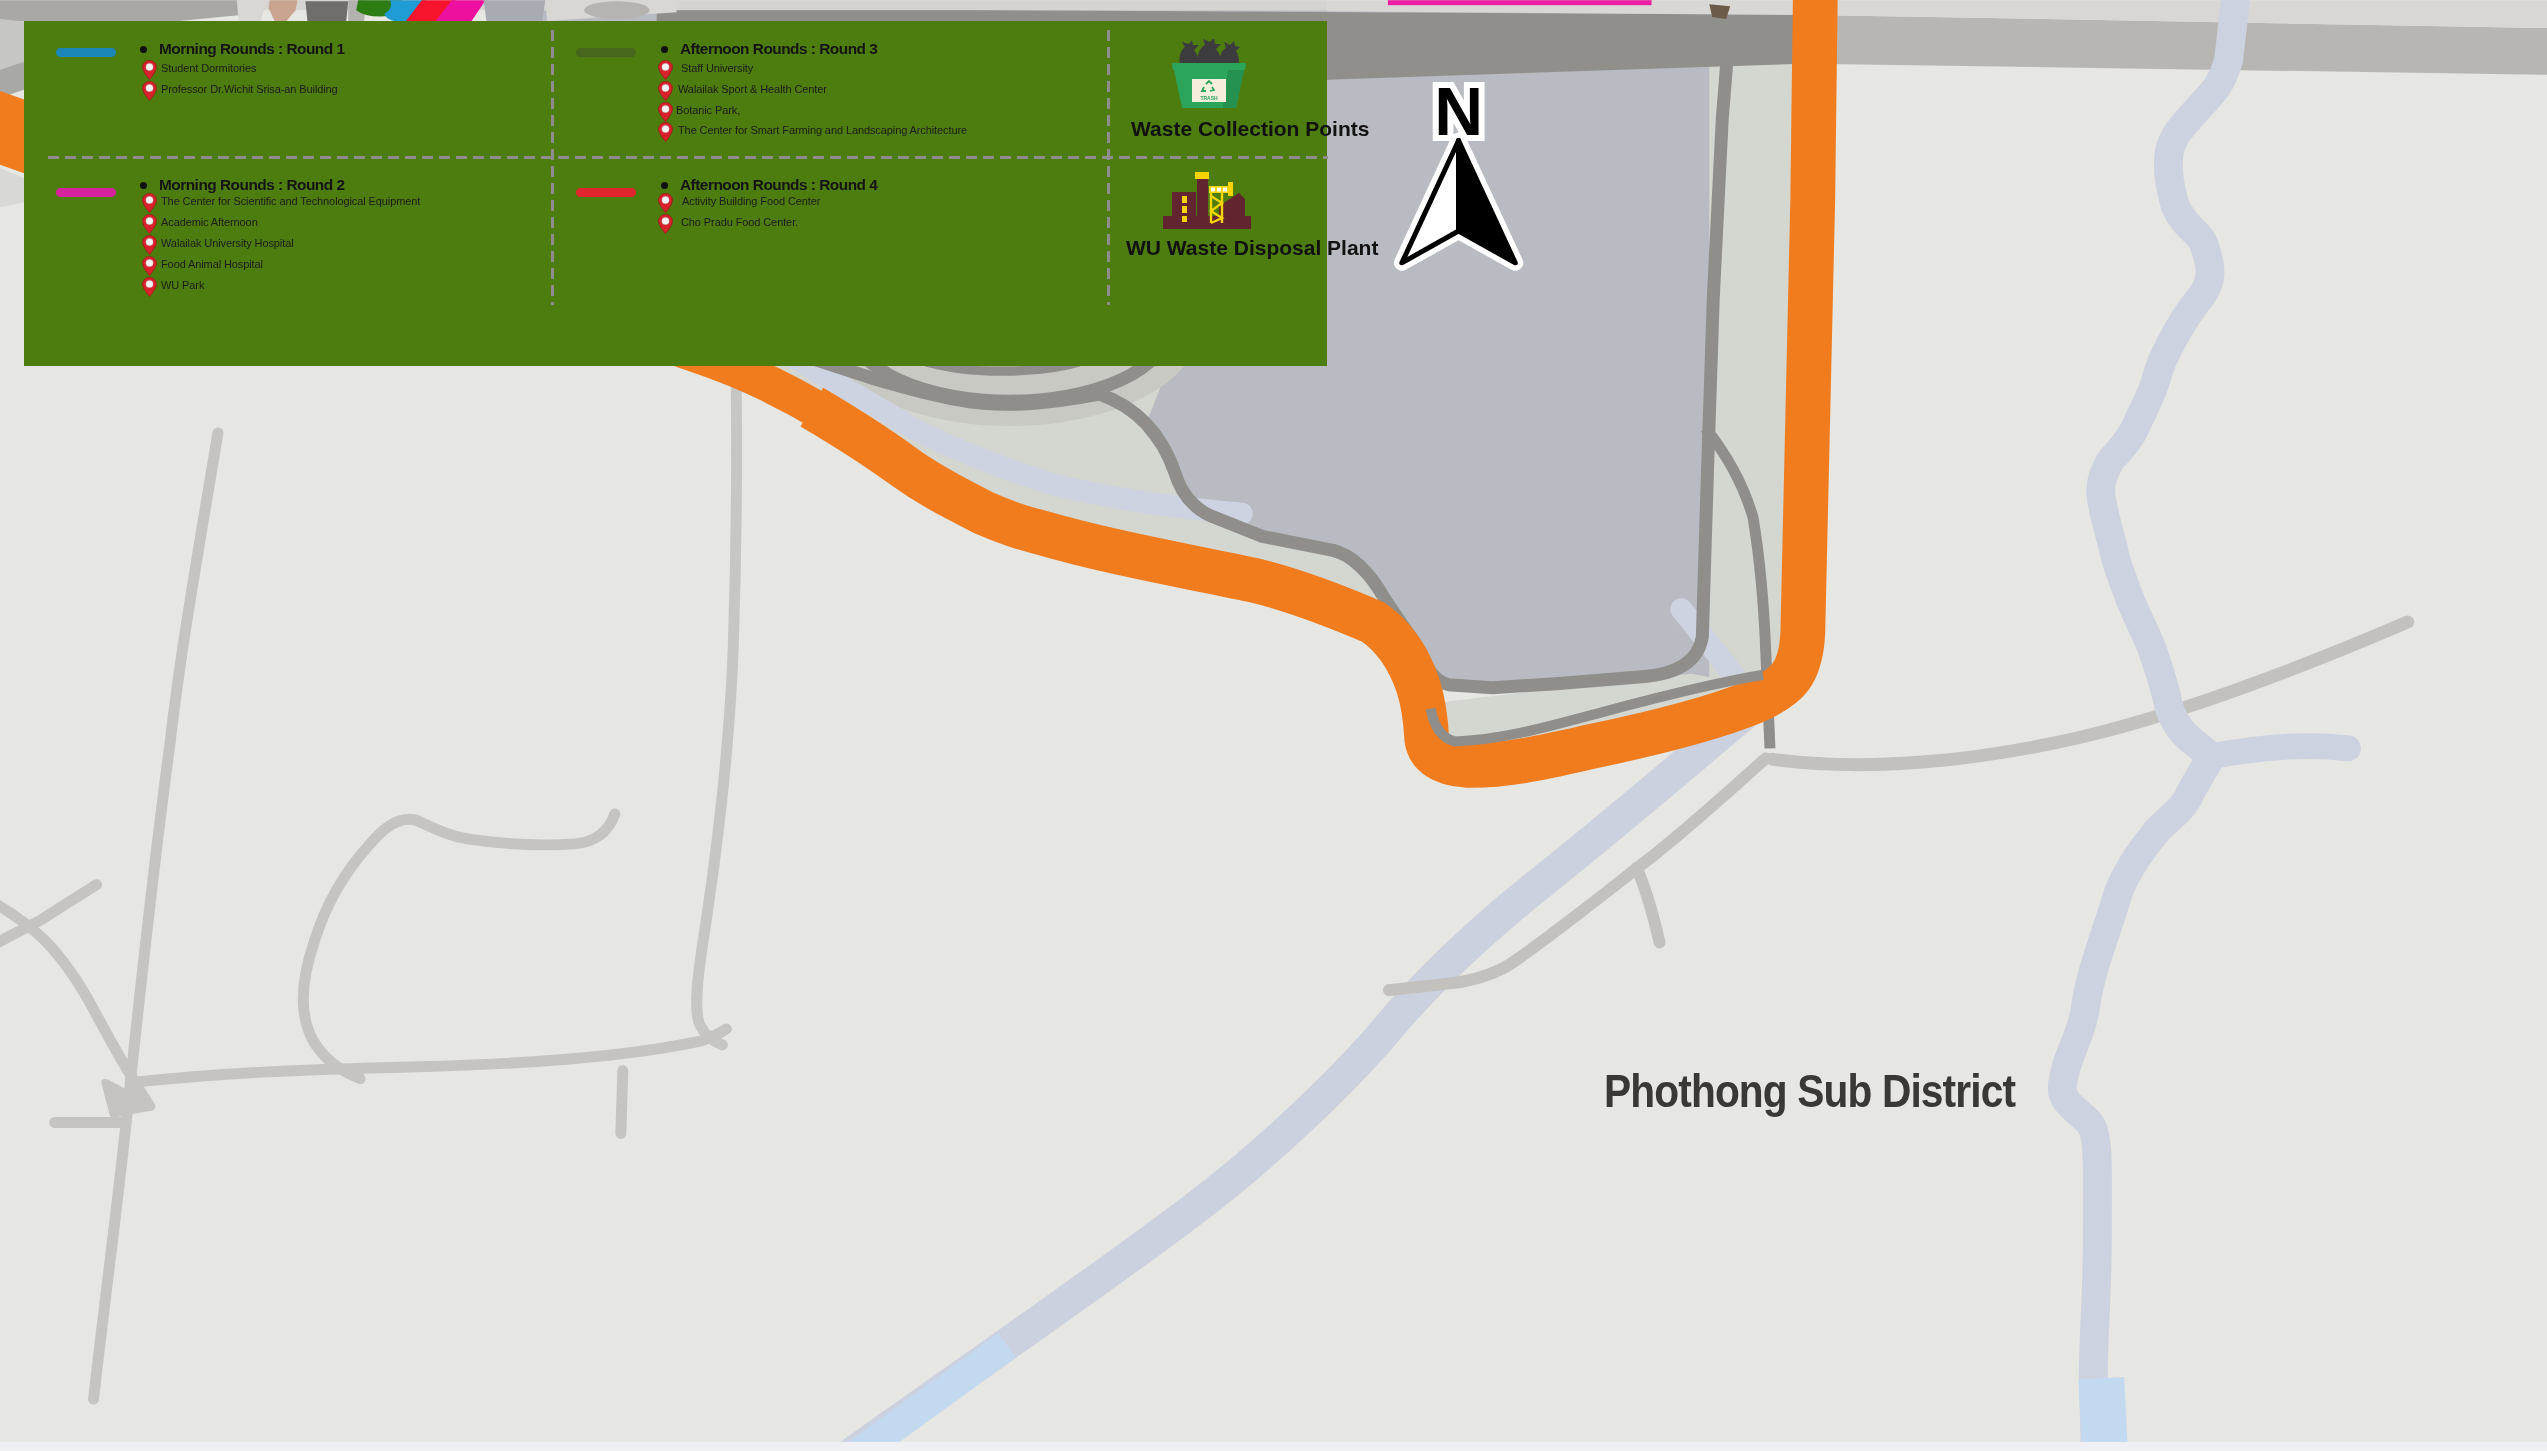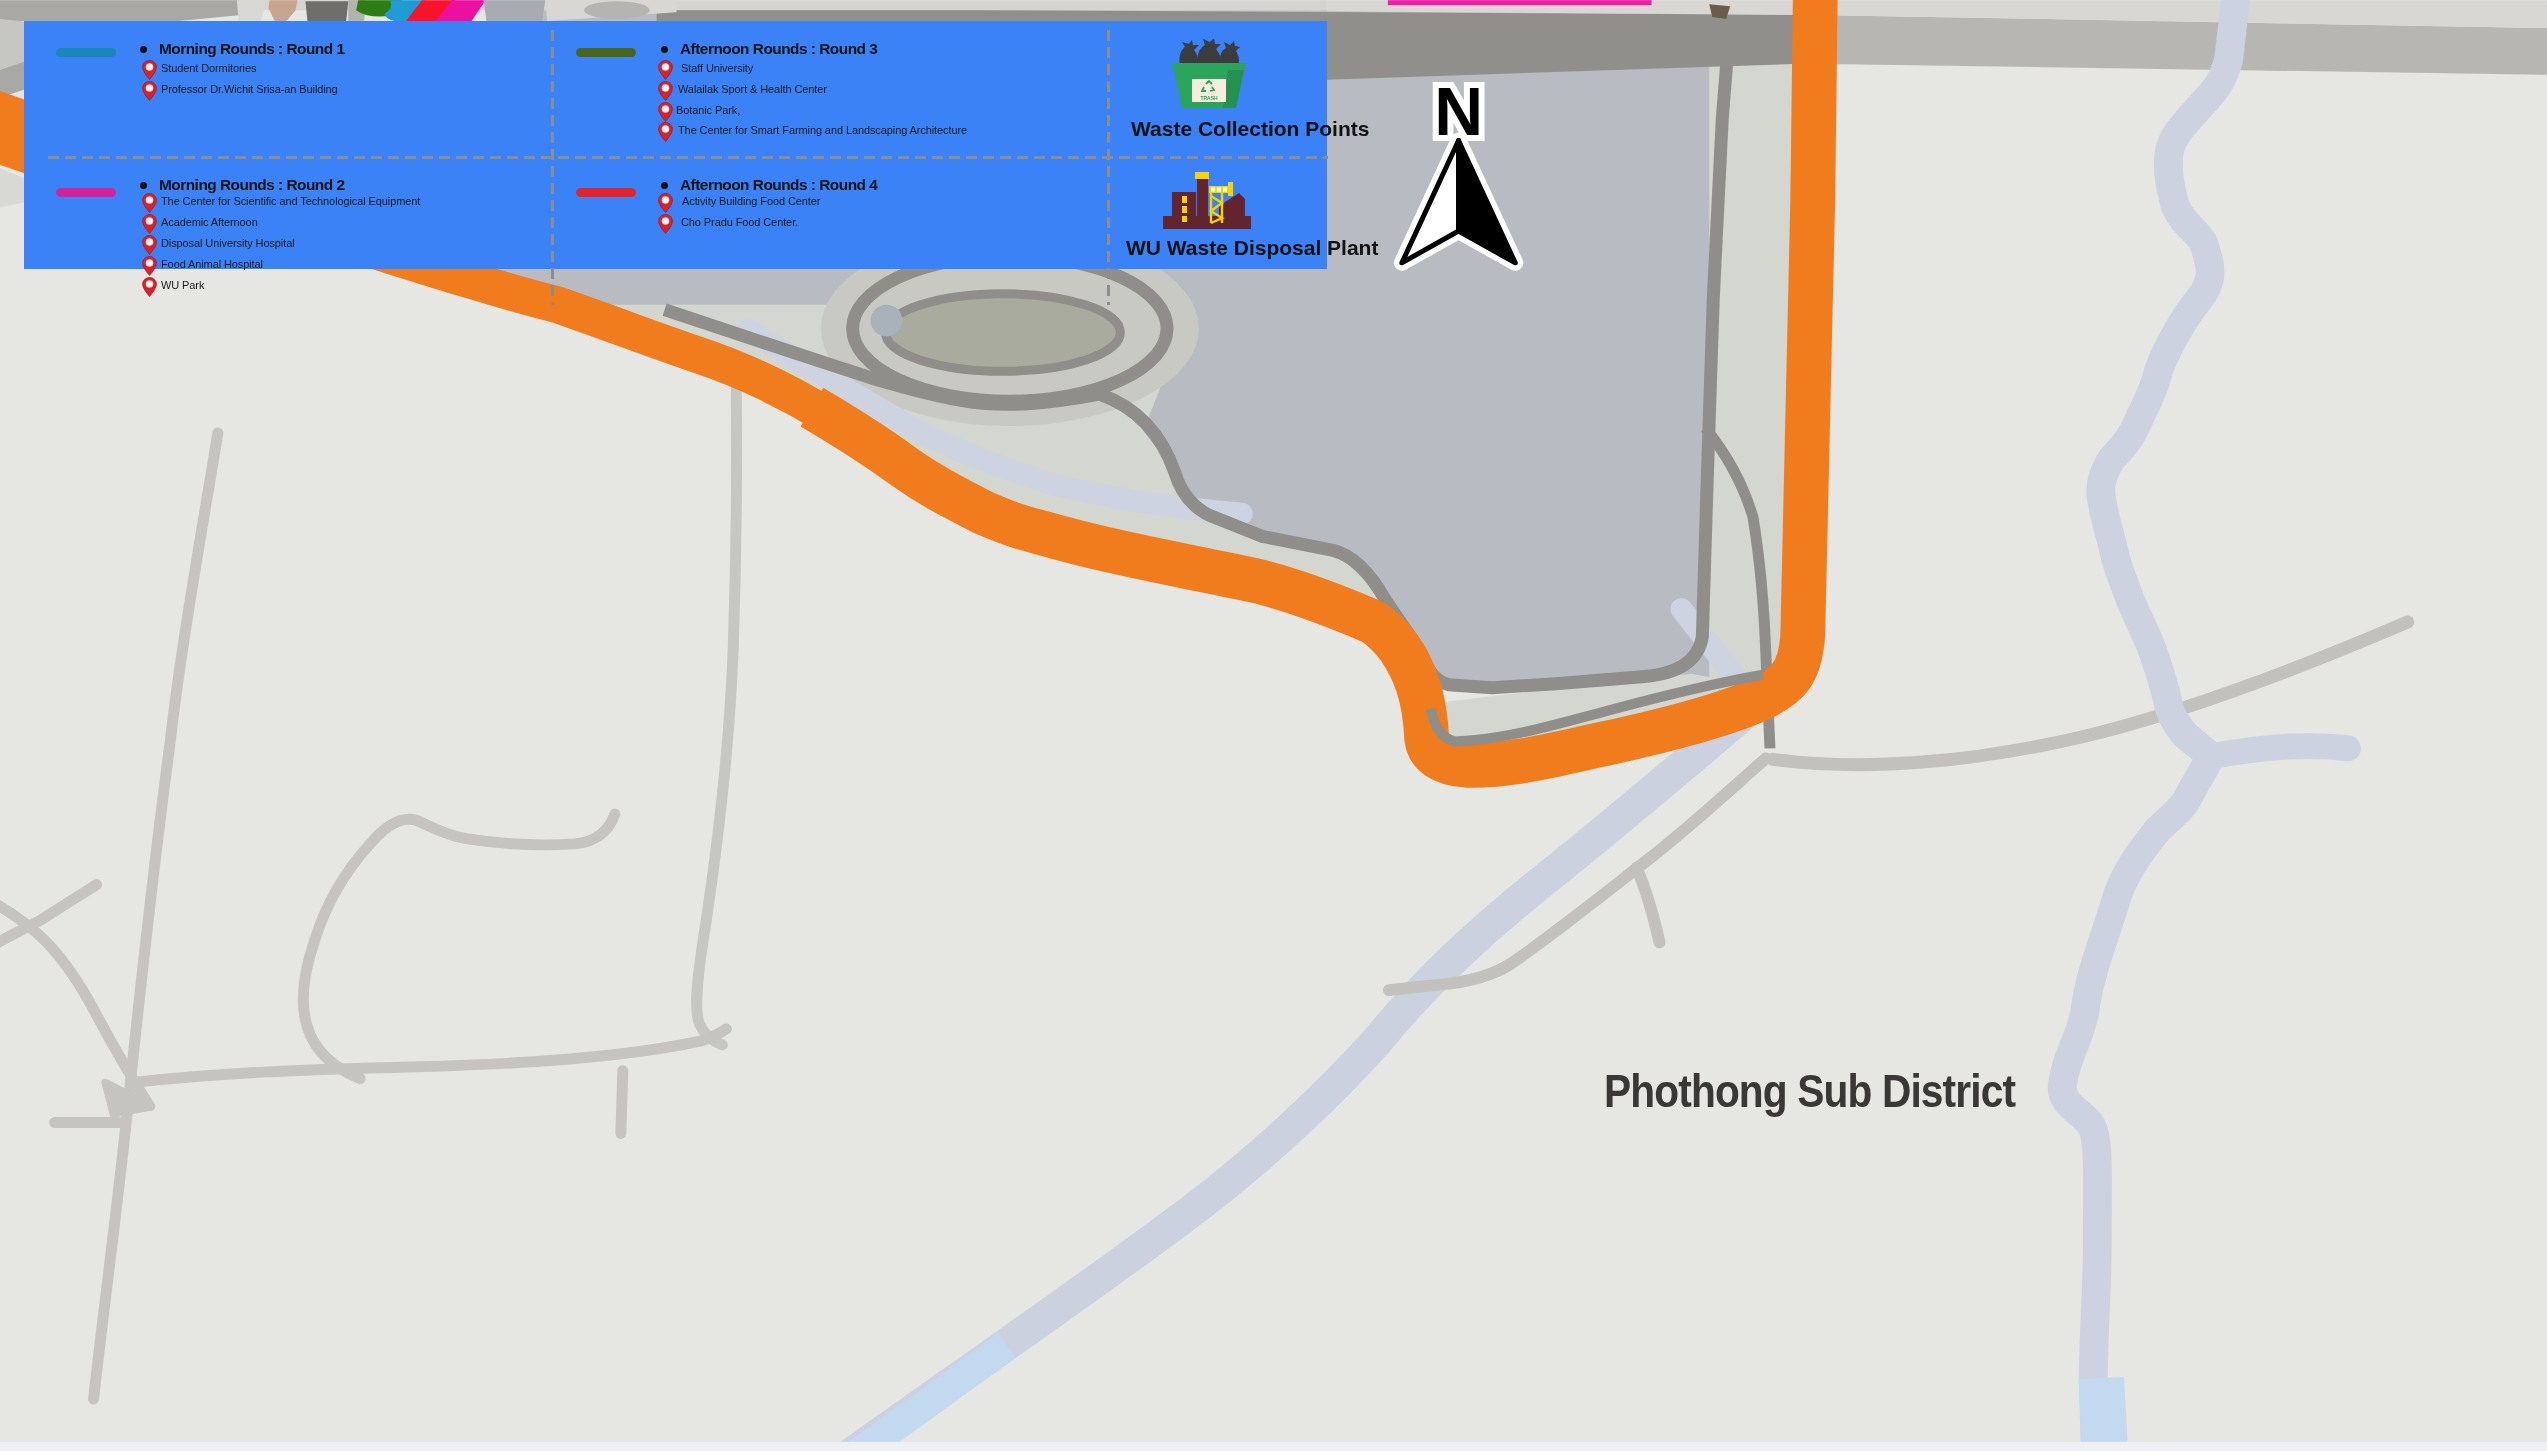--- a/index.html
+++ b/index.html
@@ -1,18 +1,18 @@
 <!DOCTYPE html>
 <html><head>
 <meta charset="utf-8">
 <style>
 html,body{margin:0;padding:0}
 #page{position:relative;width:2547px;height:1452px;overflow:hidden;background:#e6e6e2;font-family:"Liberation Sans",sans-serif}
 #mapsvg{position:absolute;left:0;top:0}
-#legend{position:absolute;left:24px;top:21px;width:1303px;height:248px;background:#3b82f6}
+#legend{position:absolute;left:24px;top:21px;width:1303px;height:345px;background:#4d7c0f}
 .sw{position:absolute;height:9px;border-radius:4.5px}
 .bullet{position:absolute;width:7px;height:7px;border-radius:50%;background:#111}
 .ltitle{position:absolute;font-size:15.4px;font-weight:bold;color:#141414;white-space:nowrap;letter-spacing:-0.5px}
 .item{position:absolute;font-size:11px;color:#1c1c1c;white-space:nowrap;letter-spacing:-0.1px}
 .pin{position:absolute;width:15px;height:20px}
 .vdash{position:absolute;width:2.5px;background:repeating-linear-gradient(180deg,#8d8d8d 0 11px,transparent 11px 17px)}
 .hdash{position:absolute;height:2.5px;background:repeating-linear-gradient(90deg,#8d8d8d 0 11px,transparent 11px 17px)}
 .cap{position:absolute;font-size:21px;font-weight:bold;color:#111;white-space:nowrap;text-align:center}
 </style>
 </head>
@@ -185,21 +185,21 @@
         <circle cx="7.5" cy="7" r="3.6" fill="#f4f4f4" stroke="#c9c9c9" stroke-width="0.5"></circle>
       </svg>
 
   <div class="item" style="left:137px;top:195px">Academic Afternoon</div>
 
   <svg class="pin" style="left:118px;top:214px" viewBox="0 0 15 20">
         <path d="M7.5 0.5C3.6 0.5 0.6 3.5 0.6 7.2c0 4.6 6.9 12.3 6.9 12.3s6.9-7.7 6.9-12.3C14.4 3.5 11.4 0.5 7.5 0.5z" fill="#d7222b" stroke="#a3141c" stroke-width="0.7"></path>
         <circle cx="7.5" cy="7" r="3.6" fill="#f4f4f4" stroke="#c9c9c9" stroke-width="0.5"></circle>
       </svg>
 
-  <div class="item" style="left:137px;top:216px">Disposal University Hospital</div>
+  <div class="item" style="left:137px;top:216px">Walailak University Hospital</div>
 
   <svg class="pin" style="left:118px;top:235px" viewBox="0 0 15 20">
         <path d="M7.5 0.5C3.6 0.5 0.6 3.5 0.6 7.2c0 4.6 6.9 12.3 6.9 12.3s6.9-7.7 6.9-12.3C14.4 3.5 11.4 0.5 7.5 0.5z" fill="#d7222b" stroke="#a3141c" stroke-width="0.7"></path>
         <circle cx="7.5" cy="7" r="3.6" fill="#f4f4f4" stroke="#c9c9c9" stroke-width="0.5"></circle>
       </svg>
 
   <div class="item" style="left:137px;top:237px">Food Animal Hospital</div>
 
   <svg class="pin" style="left:118px;top:256px" viewBox="0 0 15 20">
         <path d="M7.5 0.5C3.6 0.5 0.6 3.5 0.6 7.2c0 4.6 6.9 12.3 6.9 12.3s6.9-7.7 6.9-12.3C14.4 3.5 11.4 0.5 7.5 0.5z" fill="#d7222b" stroke="#a3141c" stroke-width="0.7"></path>

